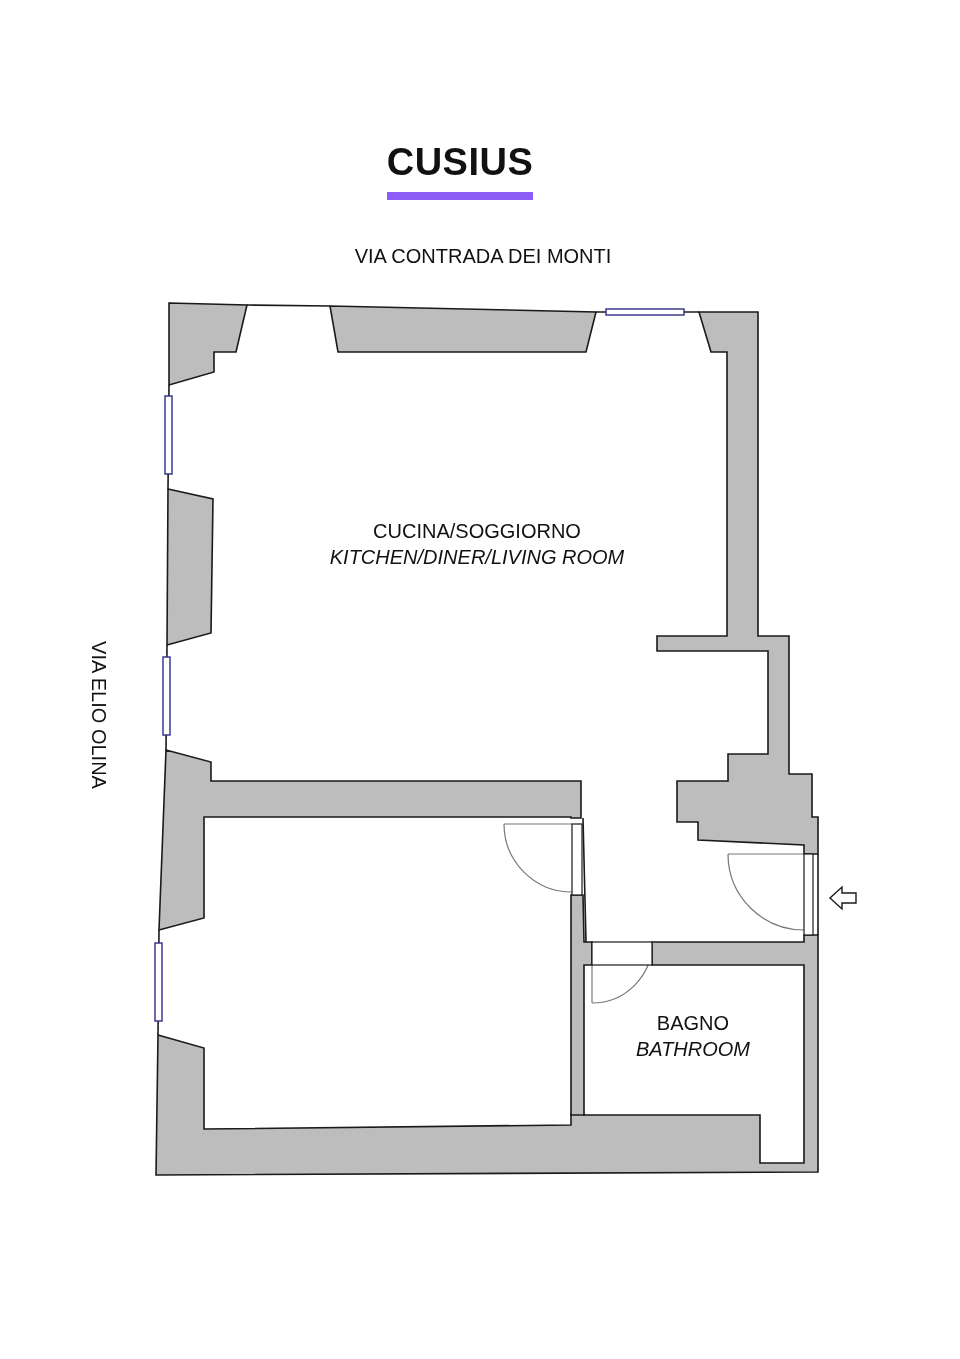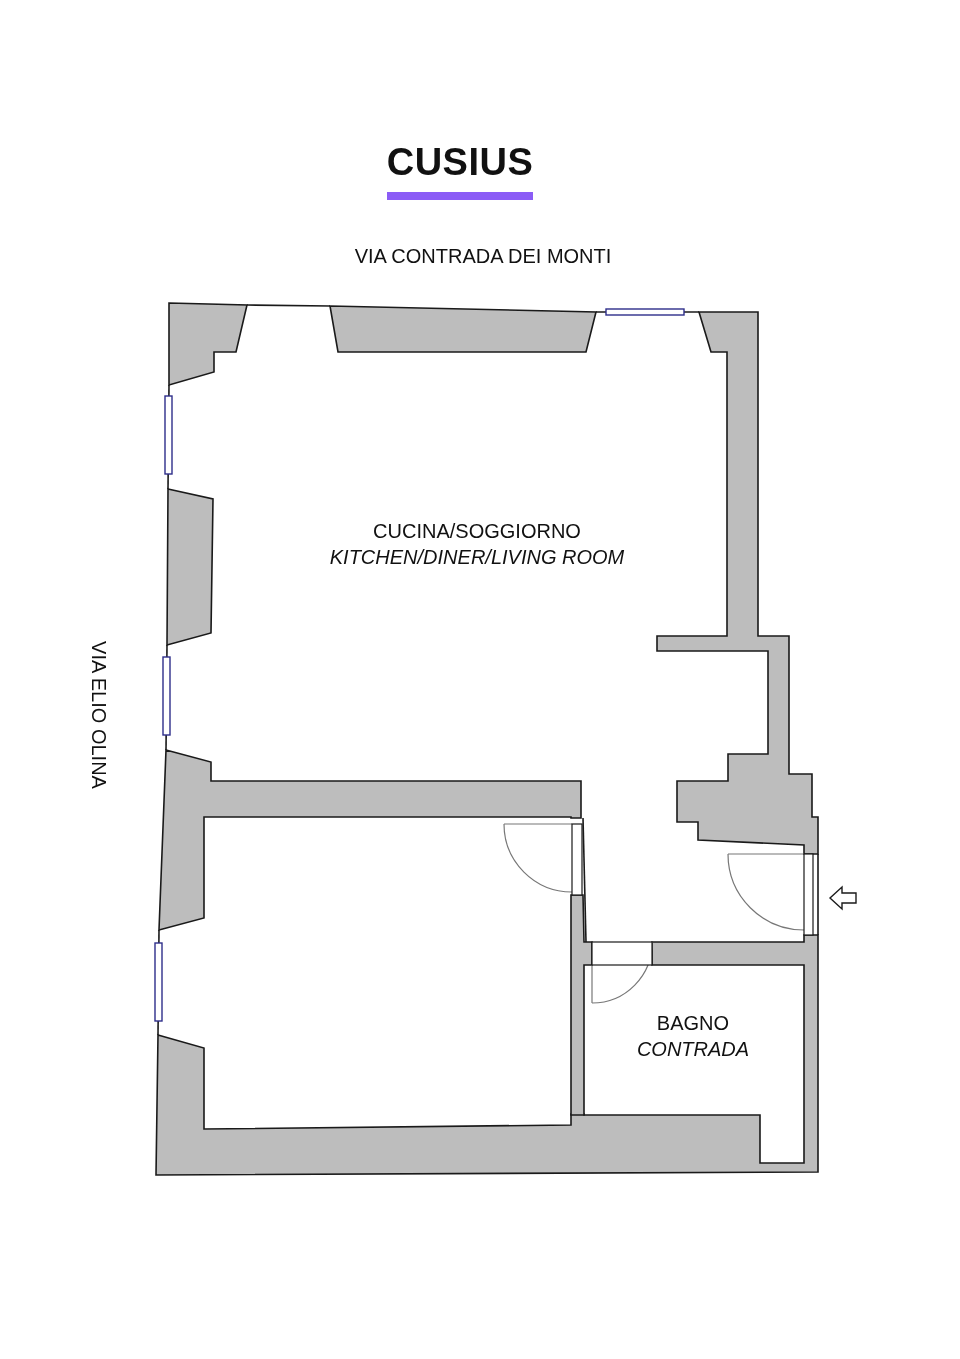--- a/index.html
+++ b/index.html
@@ -74,14 +74,14 @@
 </svg>
 
 <div class="room-label" style="left:477px; top:518px;">
   <span class="it-main">CUCINA/SOGGIORNO</span>
   <span class="it">KITCHEN/DINER/LIVING ROOM</span>
 </div>
 <div class="room-label" style="left:384px; top:946px;">
 </div>
 <div class="room-label" style="left:693px; top:1010px;">
   <span class="it-main">BAGNO</span>
-  <span class="it">CONTRADA</span>
+  <span class="it">BATHROOM</span>
 </div>
 
 </body></html>

